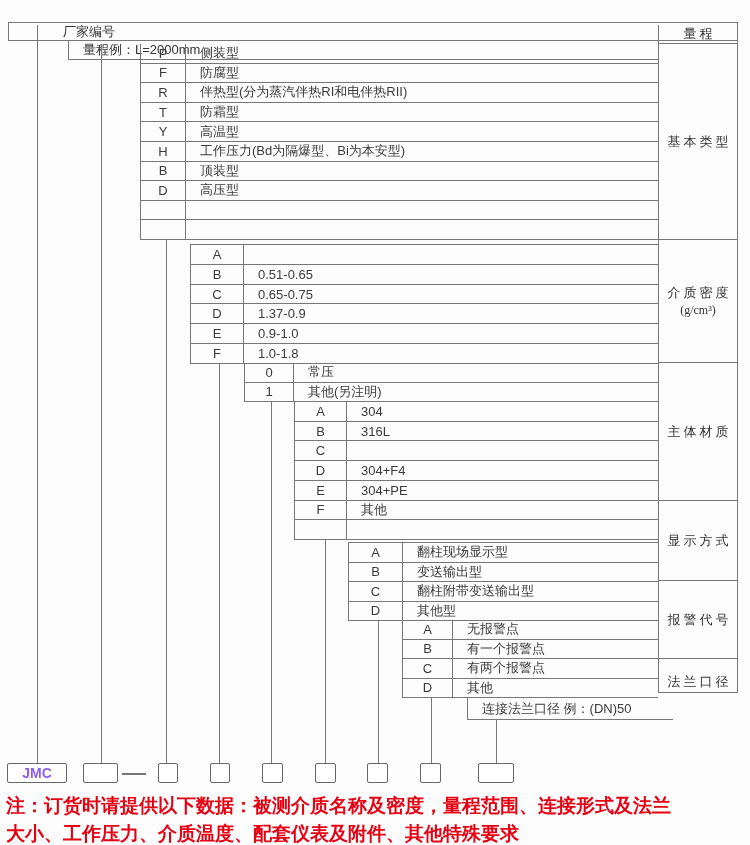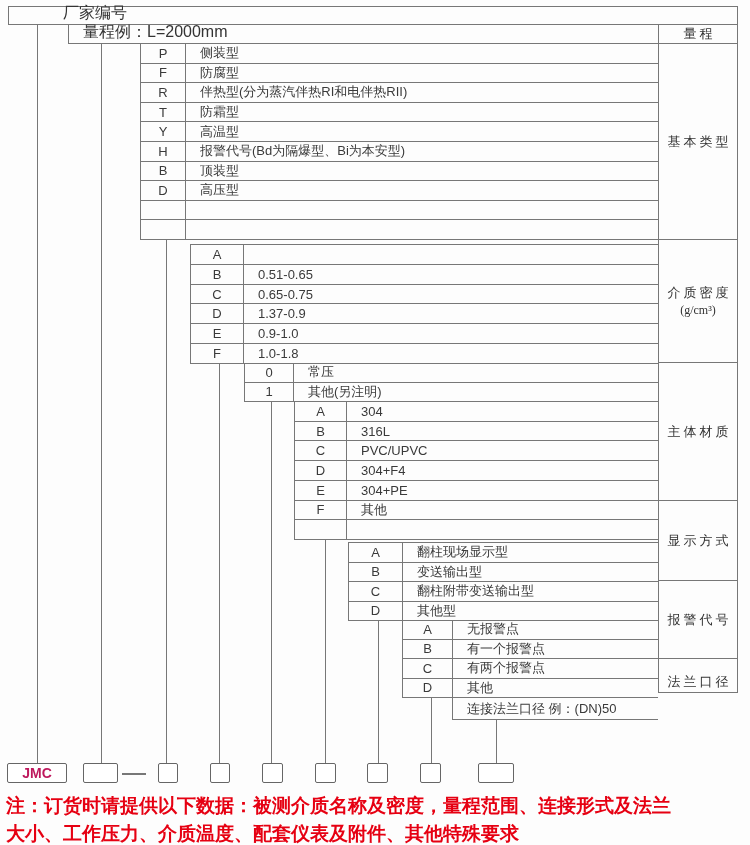--- a/index.html
+++ b/index.html
@@ -1,40 +1,40 @@
 <!DOCTYPE html>
 <html><head>
 <meta charset="utf-8">
 <style>
   html,body{margin:0;padding:0;background:#fff;}
   .stage{position:relative;width:750px;height:845px;background:#fdfdfd;overflow:hidden;
          font-family:"Liberation Sans",sans-serif;color:#333;}
   .box{position:absolute;box-sizing:border-box;border:1px solid #777;background:transparent;}
-  .cellpad{display:flex;align-items:flex-end;font-size:16px;}
+  .cellpad{display:flex;align-items:center;font-size:13px;margin-top:16px;}
   
   .sec{position:absolute;box-sizing:border-box;border-left:1px solid #777;}
   .sec.topb{border-top:1px solid #777;}
   .sec .row{display:flex;box-sizing:border-box;border-bottom:1px solid #777;}
   .sec .code{box-sizing:border-box;border-right:1px solid #777;display:flex;
              align-items:center;justify-content:center;font-size:13px;color:#3a3a3a;}
   .sec .desc{flex:1;display:flex;align-items:center;padding-left:14px;font-size:13px;color:#3a3a3a;}
   
   .labelcol{position:absolute;left:658px;top:25px;width:80px;box-sizing:border-box;
             border-left:1px solid #777;border-right:1px solid #777;}
   .labelcell{box-sizing:border-box;border-bottom:1px solid #777;display:flex;flex-direction:column;
              align-items:center;justify-content:center;
              font-family:"Liberation Serif",serif;font-size:13px;color:#333;}
   .labelcell .main{letter-spacing:3px;padding-left:3px;}
   .labelcell .unit{font-size:12px;letter-spacing:0;margin-top:1px;}
   
   .vline{position:absolute;width:1px;background:#777;}
   
   .bbox{position:absolute;top:763px;height:20px;box-sizing:border-box;border:1px solid #666;
         background:#fff;border-radius:2px;}
-  .jmc{display:flex;align-items:center;justify-content:center;font-weight:bold;font-size:14px;color:#be185d;}
+  .jmc{display:flex;align-items:center;justify-content:center;font-weight:bold;font-size:14px;color:#8b5cf6;}
   .dashline{position:absolute;top:773px;height:2px;background:#777;}
   
   .note{position:absolute;left:6px;top:792px;width:742px;color:#e60012;font-weight:bold;
         font-size:19px;line-height:28px;}
 </style>
 </head>
 <body>
 
 <div class="stage">
 
@@ -62,21 +62,21 @@
       <div class="row" style="height: 19.6px;">
         <div class="code" style="width: 45px;">T</div>
         <div class="desc">防霜型</div>
       </div>
       <div class="row" style="height: 19.6px;">
         <div class="code" style="width: 45px;">Y</div>
         <div class="desc">高温型</div>
       </div>
       <div class="row" style="height: 19.6px;">
         <div class="code" style="width: 45px;">H</div>
-        <div class="desc">报警代号(Bd为隔爆型、Bi为本安型)</div>
+        <div class="desc">工作压力(Bd为隔爆型、Bi为本安型)</div>
       </div>
       <div class="row" style="height: 19.6px;">
         <div class="code" style="width: 45px;">B</div>
         <div class="desc">顶装型</div>
       </div>
       <div class="row" style="height: 19.6px;">
         <div class="code" style="width: 45px;">D</div>
         <div class="desc">高压型</div>
       </div>
       <div class="row" style="height: 19.6px;">
@@ -127,21 +127,20 @@
       <div class="row" style="height: 19.71px;">
         <div class="code" style="width: 52px;">A</div>
         <div class="desc">304</div>
       </div>
       <div class="row" style="height: 19.71px;">
         <div class="code" style="width: 52px;">B</div>
         <div class="desc">316L</div>
       </div>
       <div class="row" style="height: 19.71px;">
         <div class="code" style="width: 52px;">C</div>
-        <div class="desc">PVC/UPVC</div>
       </div>
       <div class="row" style="height: 19.71px;">
         <div class="code" style="width: 52px;">D</div>
         <div class="desc">304+F4</div>
       </div>
       <div class="row" style="height: 19.71px;">
         <div class="code" style="width: 52px;">E</div>
         <div class="desc">304+PE</div>
       </div>
       <div class="row" style="height: 19.71px;">
@@ -183,21 +182,21 @@
       <div class="row" style="height: 19.5px;">
         <div class="code" style="width: 50px;">C</div>
         <div class="desc">有两个报警点</div>
       </div>
       <div class="row" style="height: 19.5px;">
         <div class="code" style="width: 50px;">D</div>
         <div class="desc">其他</div>
       </div>
     </div>
 
-  <div class="sec" style="left:452px;top:698px;width:206px;height:22px;">
+  <div class="sec" style="left:467px;top:698px;width:206px;height:22px;">
     <div class="row" style="height:22px;">
       <div class="desc">连接法兰口径 例：(DN)50</div>
     </div>
   </div>
 
   <div class="labelcol">
     <div class="labelcell" style="height:19px;">
       <span class="main">量程</span>
     </div>
     <div class="labelcell" style="height:196px;">

